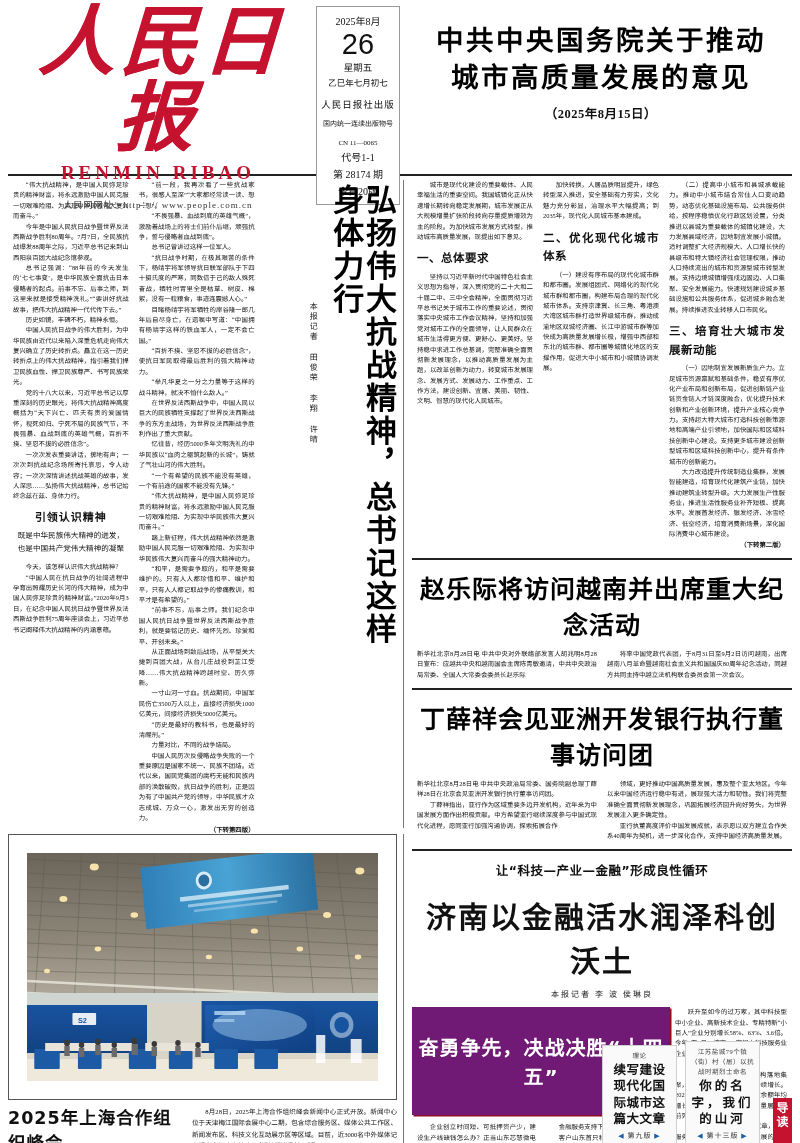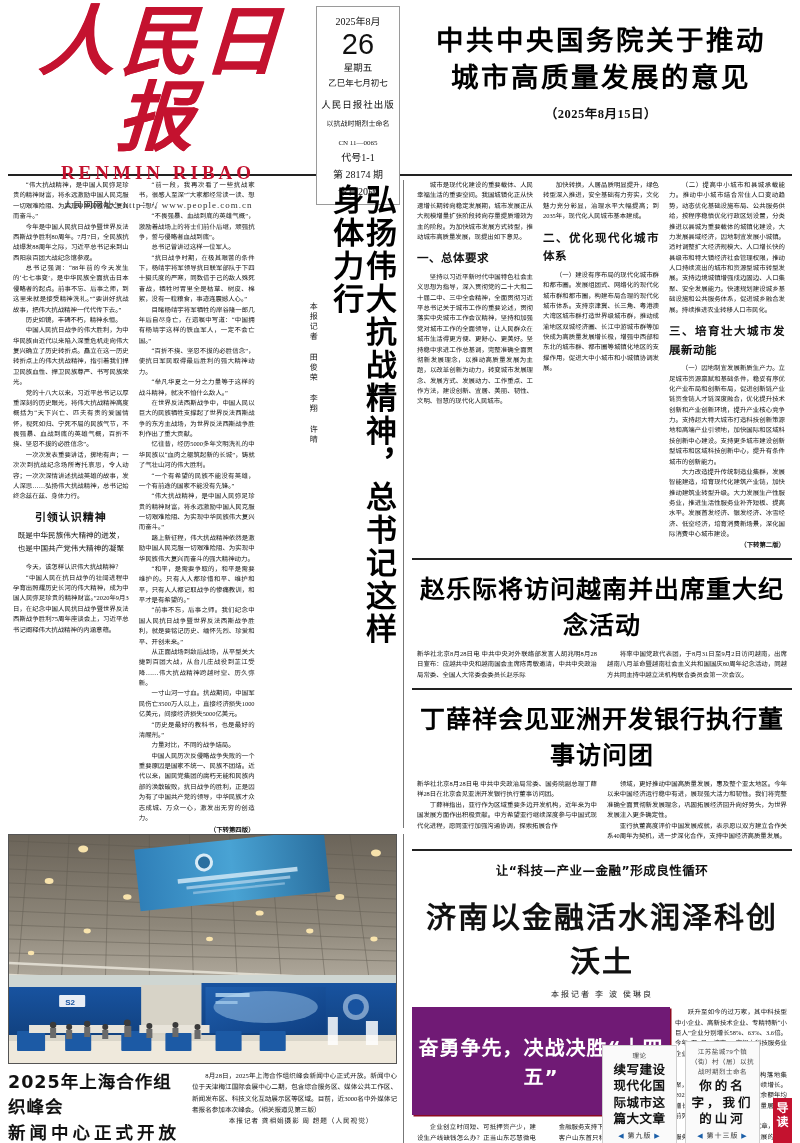--- a/index.html
+++ b/index.html
@@ -134,21 +134,21 @@
     font-size:20px;letter-spacing:1px;padding:25px 4px;margin:0 0 7px 0;
     box-shadow:1.5px 1.5px 0 #8d0a21;
   }
   .feat-cols{display:flex;}
   .feat-col{width:129px;box-sizing:border-box;padding:0 5px;font-size:6.4px;line-height:1.62;text-align:justify;}
   .feat-col p{margin:0;text-indent:2em;}
 
   
   .bottom{display:flex;margin-top:6px;height:310px;}
   .photo-block{width:396px;box-sizing:border-box;padding-right:6px;border-right:1px solid #777;}
-  .photo-frame{border:1px solid #555;padding:0;background:#fff;}
+  .photo-frame{border:1px solid #555;padding:18px;background:#fff;}
   .photo{width:100%;height:228px;display:block;background:#b9d3e6;}
   .cap-row{display:flex;margin-top:6px;}
   .cap-title{
     width:178px;font-family:"DejaVu Sans","Liberation Sans",sans-serif;
     font-weight:700;font-size:17.5px;line-height:1.45;letter-spacing:1px;
   }
   .cap-title .l2{letter-spacing:4px;}
   .cap-text{flex:1;padding-left:6px;font-size:6.6px;line-height:1.72;text-align:justify;}
   .cap-text p{margin:0;text-indent:2em;}
   .cap-sign{text-align:center;margin-top:2px;letter-spacing:1px;}
@@ -194,21 +194,21 @@
       <div class="mast-pinyin">RENMIN RIBAO</div>
       <div class="mast-url">人民网网址：http：// www.people.com.cn</div>
     </div>
 
     <div class="mast-datebox">
       <div class="db-ym">2025年8月</div>
       <div class="db-day">26</div>
       <div class="db-week">星期五</div>
       <div class="db-lunar">乙巳年七月初七</div>
       <div class="db-pub">人民日报社出版</div>
-      <div class="db-small">以抗战时期烈士命名</div>
+      <div class="db-small">国内统一连续出版物号</div>
       <div class="db-small">CN 11—0065</div>
       <div class="db-mid">代号1-1</div>
       <div class="db-mid">第 28174 期</div>
       <div class="db-mid">今日20版</div>
     </div>
 
     <div class="mast-right">
       <div class="top-headline">中共中央国务院关于推动</div>
       <div class="top-headline">城市高质量发展的意见</div>
       <div class="top-subhead">（2025年8月15日）</div>

